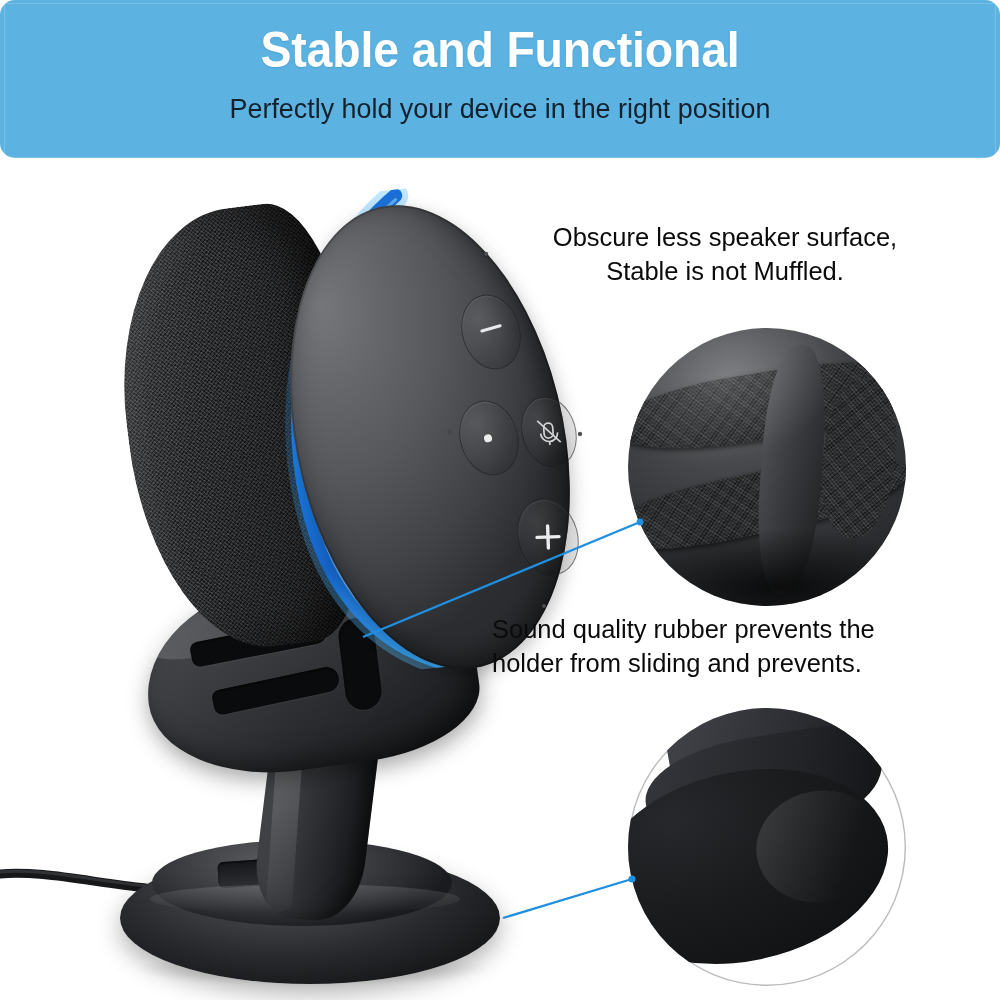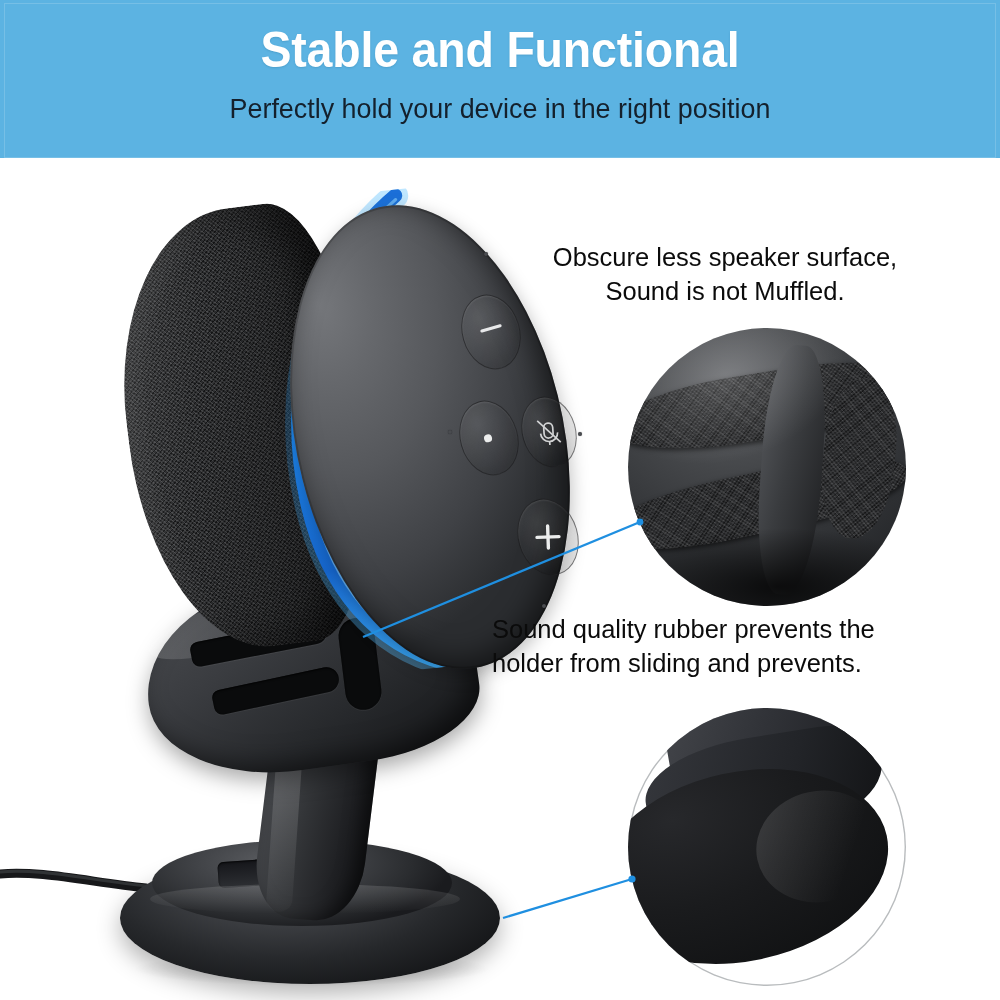--- a/index.html
+++ b/index.html
@@ -3,35 +3,35 @@
 <meta charset="utf-8">
 <style>
   html,body{margin:0;padding:0;background:#fff;}
   body{width:1000px;height:1000px;overflow:hidden;
        font-family:"Liberation Sans","DejaVu Sans",sans-serif;}
 
   #stage{position:relative;width:1000px;height:1000px;background:#ffffff;overflow:hidden;}
 
   
   #header-banner{position:absolute;left:0;top:0;width:1000px;height:158px;
-      background:#5cb3e2;box-sizing:border-box;}
+      background:#5cb3e2;box-sizing:border-box;border-radius:15px;}
   #header-banner::after{content:"";position:absolute;left:4px;top:3px;right:4px;bottom:0;
       border:1px solid rgba(255,255,255,.16);pointer-events:none;}
   #header-title{position:absolute;left:0;top:21px;width:1000px;text-align:center;
       color:#ffffff;font-size:50px;font-weight:bold;letter-spacing:-.2px;
       line-height:58px;white-space:nowrap;
       transform:scaleX(.93);transform-origin:50% 50%;
       text-shadow:0 1px 2px rgba(40,110,150,.28);}
   #header-subtitle{position:absolute;left:0;top:92px;width:1000px;text-align:center;
       color:#14202c;font-size:28px;line-height:34px;white-space:nowrap;
       transform:scaleX(.96);transform-origin:50% 50%;}
 
   
   .callout{position:absolute;color:#0b0b0b;font-size:25.5px;line-height:34px;}
-  #callout-1{left:470px;top:240px;width:510px;text-align:center;}
+  #callout-1{left:470px;top:220px;width:510px;text-align:center;}
   #callout-2{left:492px;top:612px;width:508px;text-align:left;}
   .callout div{white-space:nowrap;}
 
   
   #leaders{position:absolute;left:0;top:0;width:1000px;height:1000px;overflow:visible;}
 
   
   .inset{position:absolute;border-radius:50%;overflow:hidden;background:#ffffff;}
   #inset-1{left:628px;top:328px;width:278px;height:278px;}
   #inset-2{left:628px;top:708px;width:278px;height:278px;}
@@ -267,21 +267,21 @@
         <g transform="rotate(14 29 38)" stroke="#eceded" stroke-width="3.4" stroke-linecap="round">
           <line x1="18" y1="38" x2="40" y2="38"></line>
           <line x1="29" y1="27" x2="29" y2="49"></line>
         </g>
       </svg>
     </div>
   </div>
 
   <div class="callout" id="callout-1" style="text-align: center;">
     <div>Obscure less speaker surface,</div>
-    <div>Sound is not Muffled.</div>
+    <div>Stable is not Muffled.</div>
   </div>
 
   <div class="callout" id="callout-2" style="text-align: left;">
     <div>Sound quality rubber prevents the</div>
     <div>holder from sliding and prevents.</div>
   </div>
 
   <div class="inset" id="inset-1">
     <div id="i1-body"></div>
     <div id="i1-arm-top" class="weave"></div>

